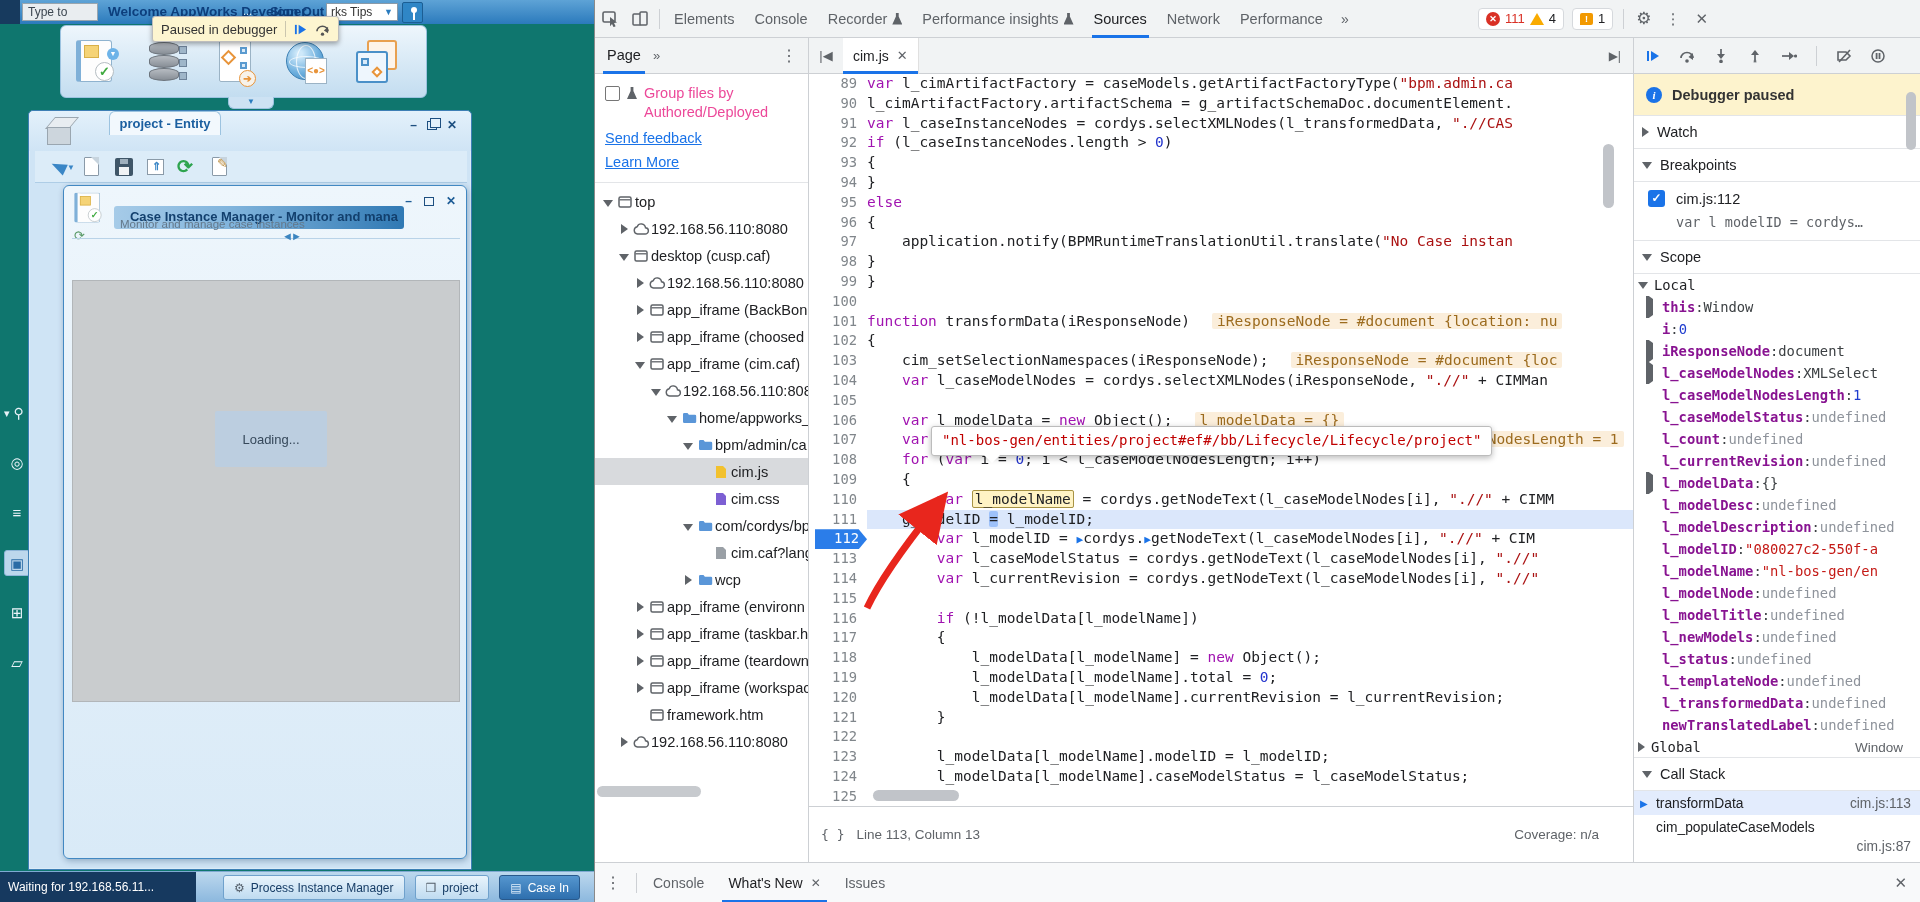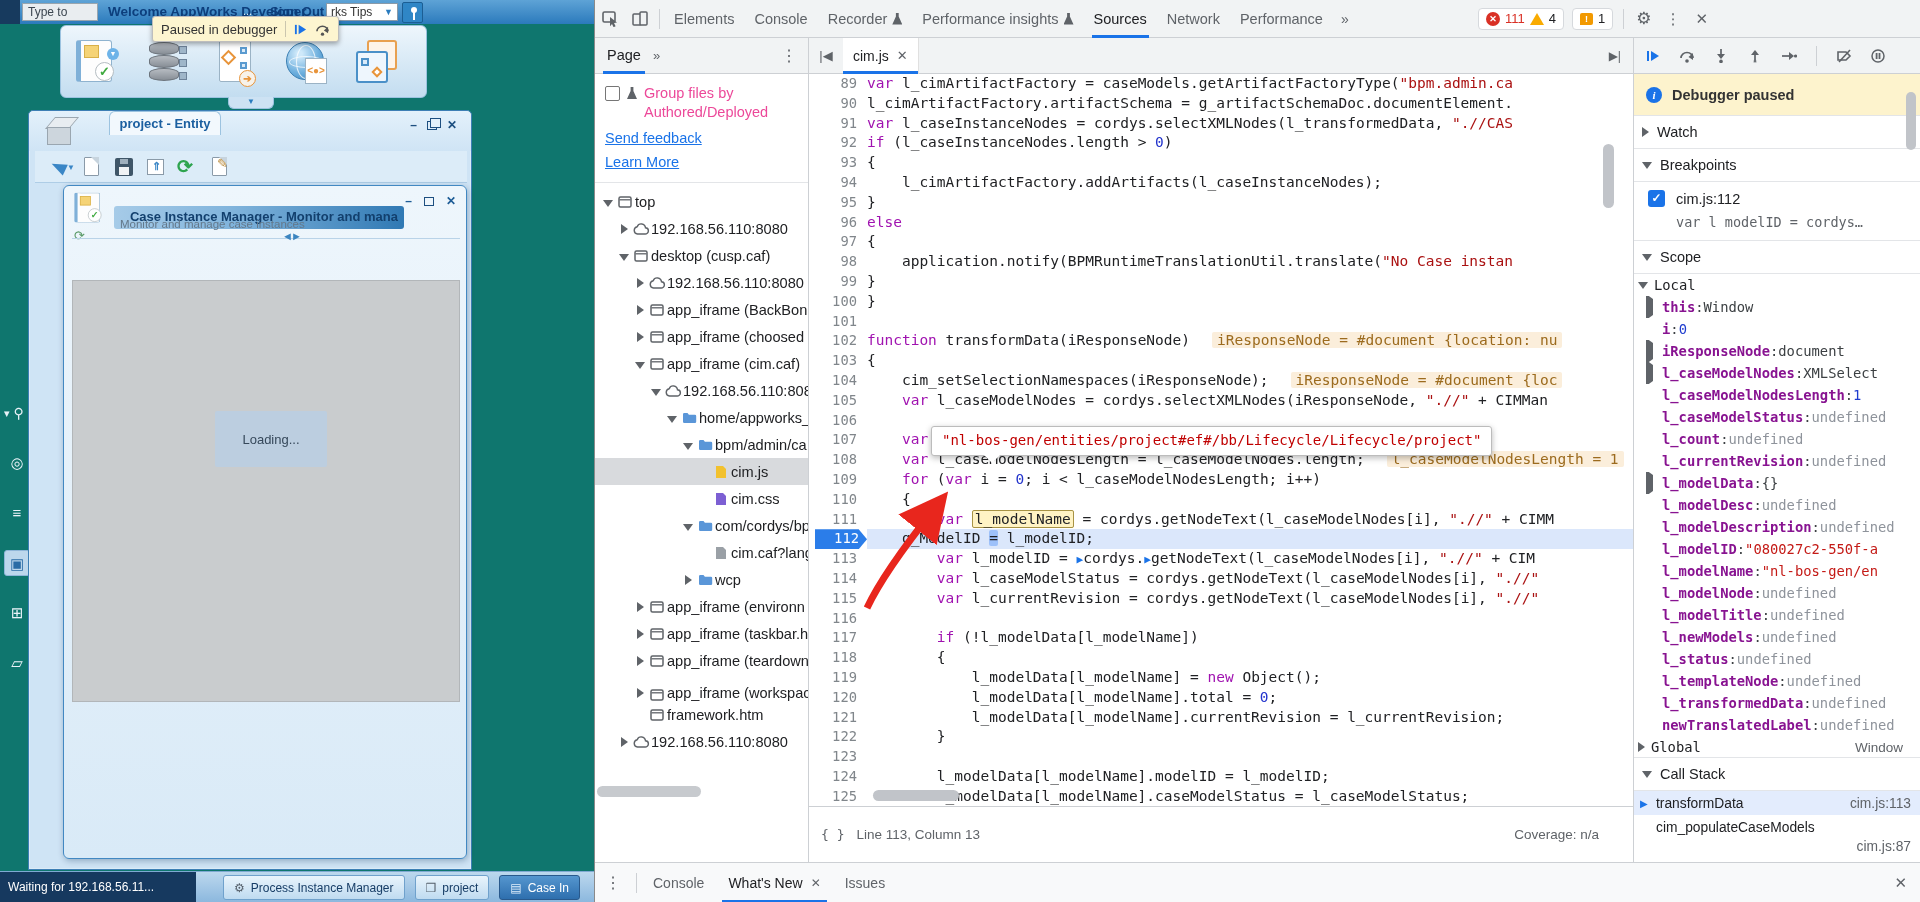--- a/index.html
+++ b/index.html
@@ -686,21 +686,21 @@
           <div class="trow" style="padding-left: 38px;">
             <span class="tarrow"><span class="tri-c"></span></span>
             <span class="ticn">
               <svg width="14" height="12" viewBox="0 0 14 12">
                 <rect x="1" y="1" width="12" height="10" rx="1.5" fill="none" stroke="#5f6368" stroke-width="1.5"></rect>
                 <path d="M1.5 3.8h11" stroke="#5f6368" stroke-width="1.3"></path>
               </svg>
             </span>
             <span>app_iframe (teardown</span>
           </div>
-          <div class="trow" style="padding-left: 38px; align-items: flex-end;">
+          <div class="trow" style="padding-left: 38px;">
             <span class="tarrow"><span class="tri-c"></span></span>
             <span class="ticn">
               <svg width="14" height="12" viewBox="0 0 14 12">
                 <rect x="1" y="1" width="12" height="10" rx="1.5" fill="none" stroke="#5f6368" stroke-width="1.5"></rect>
                 <path d="M1.5 3.8h11" stroke="#5f6368" stroke-width="1.3"></path>
               </svg>
             </span>
             <span>app_iframe (workspac</span>
           </div>
           <div class="trow" style="padding-left: 38px;">
@@ -773,21 +773,20 @@
           <div class="gline">123</div>
           <div class="gline">124</div>
           <div class="gline">125</div>
         </div>
       <div class="codepane" id="ed-code">
           <div class="cline"><span class="kw">var</span> l_cimArtifactFactory = caseModels.getArtifactFactoryType(<span class="str">"bpm.admin.ca</span></div>
           <div class="cline">l_cimArtifactFactory.artifactSchema = g_artifactSchemaDoc.documentElement.</div>
           <div class="cline"><span class="kw">var</span> l_caseInstanceNodes = cordys.selectXMLNodes(l_transformedData, <span class="str">".//CAS</span></div>
           <div class="cline"><span class="kw">if</span> (l_caseInstanceNodes.length &gt; <span class="num">0</span>)</div>
           <div class="cline">{</div>
-          <div class="cline">    l_cimArtifactFactory.addArtifacts(l_caseInstanceNodes);</div>
           <div class="cline">}</div>
           <div class="cline"><span class="kw">else</span></div>
           <div class="cline">{</div>
           <div class="cline">    application.notify(BPMRuntimeTranslationUtil.translate(<span class="str">"No Case instan</span></div>
           <div class="cline">}</div>
           <div class="cline">}</div>
           <div class="cline"> </div>
           <div class="cline"><span class="kw">function</span> transformData(iResponseNode)<span class="hint">iResponseNode = #document {location: nu</span></div>
           <div class="cline">{</div>
           <div class="cline">    cim_setSelectionNamespaces(iResponseNode);<span class="hint">iResponseNode = #document {loc</span></div>

